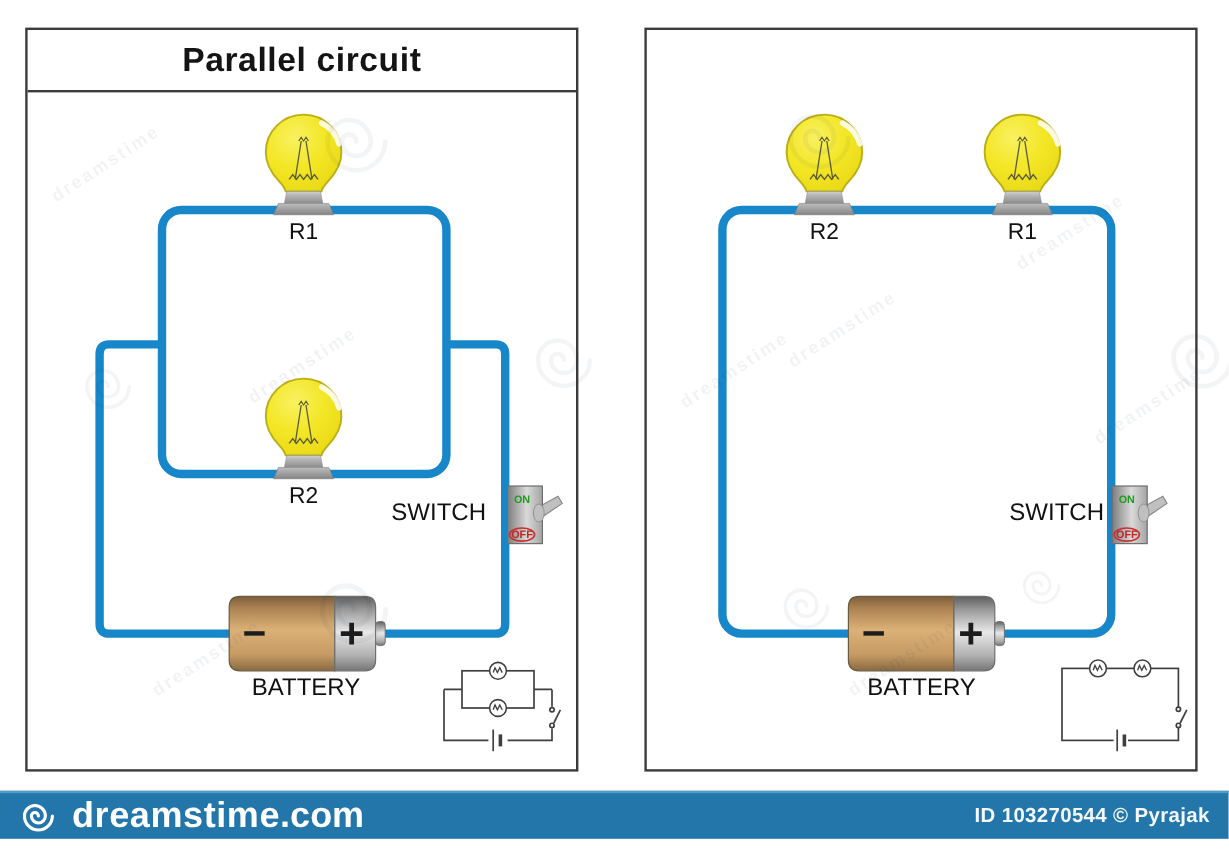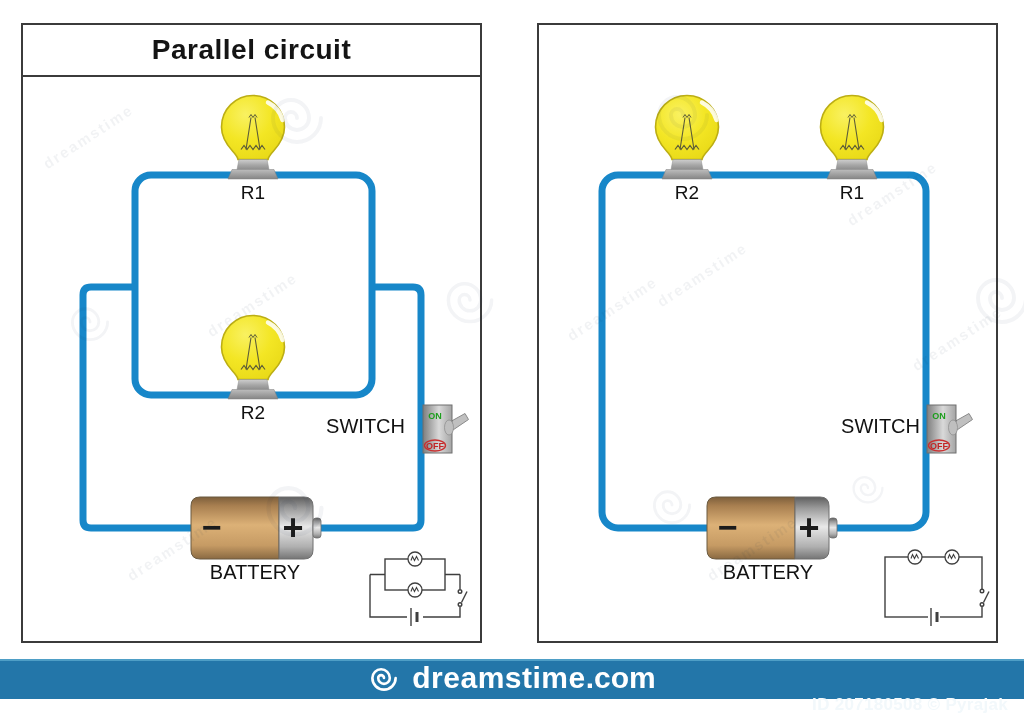--- a/index.html
+++ b/index.html
@@ -11,21 +11,21 @@
   .panel.right{left:537px;}
   .panel-titlebar{height:50px;border-bottom:2px solid #3b3b3b;display:flex;
                   align-items:center;justify-content:center;}
   .panel-title{font-size:28px;font-weight:bold;color:#141414;letter-spacing:.5px;}
   .circuit-svg{position:absolute;left:-2px;top:-2px;width:461px;height:620px;overflow:visible;}
   .wm-layer{position:absolute;inset:0;pointer-events:none;z-index:40;}
   .wm-text{position:absolute;transform:rotate(-33deg);font-size:15px;font-weight:600;
            letter-spacing:2px;color:#15304a;opacity:.055;white-space:nowrap;}
   .footer{position:absolute;left:0;top:659px;width:1024px;height:40px;background:#2376a9;
           border-top:2px solid #4e9ec6;box-sizing:border-box;display:flex;align-items:center;
-          padding:0 16px;z-index:50;flex-direction:column;}
+          padding:0 16px;z-index:50;}
   .logo-wrap{display:flex;align-items:center;gap:12px;}
   .brand{color:#fff;font-size:30px;font-weight:700;letter-spacing:.5px;}
   .brand-suffix{color:#fff;font-size:30px;font-weight:800;}
   .credit{margin-left:auto;color:#f2f8fb;font-size:17px;font-weight:700;letter-spacing:.3px;}
   text{font-family:"Liberation Sans",sans-serif;}
 </style>
 </head>
 <body>
 
 <div class="page">
@@ -188,16 +188,16 @@
 
   <div class="footer">
     <div class="logo-wrap">
       <svg width="32" height="32" viewBox="0 0 44 44">
         <use href="#spiral" stroke="#ffffff" stroke-width="3.6"></use>
       </svg>
       <div>
         <span class="brand">dreamstime</span><span class="brand-suffix">.com</span>
       </div>
     </div>
-    <div class="credit">ID 207180508 © Pyrajak</div>
+    <div class="credit">ID 103270544 © Pyrajak</div>
   </div>
 
 </div>
 
 </body></html>

